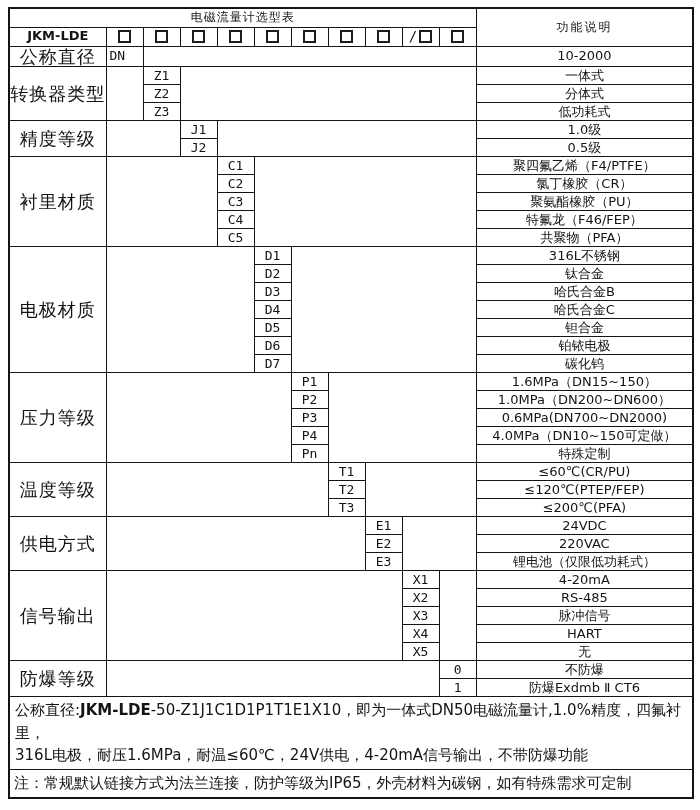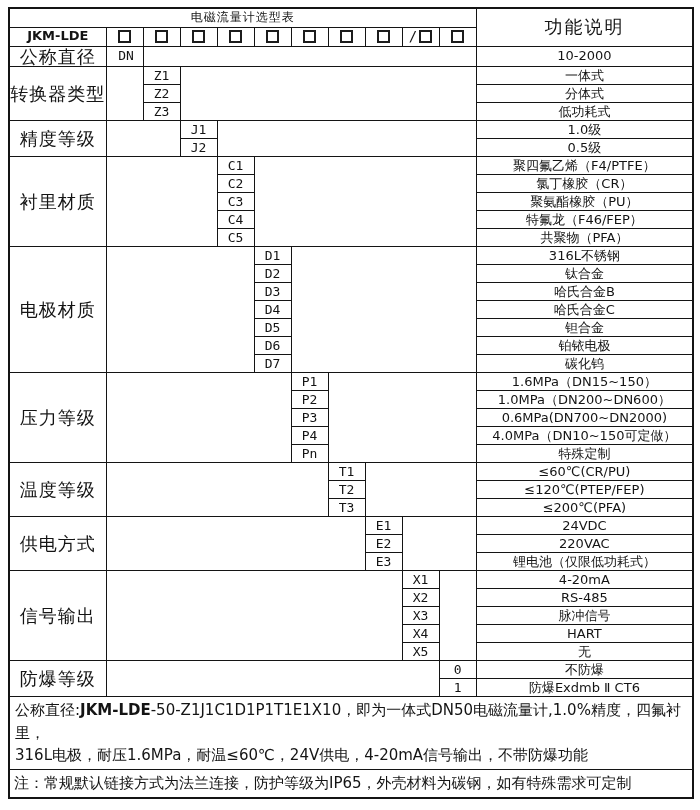--- a/index.html
+++ b/index.html
@@ -22,31 +22,31 @@
     padding: 0;
     height: 18px;
     text-align: center;
     vertical-align: middle;
     font-size: 13px;
     line-height: 1.1;
     overflow: hidden;
     white-space: nowrap;
   }
   td.title-cell { font-size: 12px; height: 19px; letter-spacing: 1px; margin-left: 48px; }
-  td.fn-header  { font-size: 18px; letter-spacing: 2px; }
+  td.fn-header  { font-size: 12px; letter-spacing: 2px; }
   td.model-cell {
     font-family: "DejaVu Sans", "Liberation Sans", sans-serif;
     font-weight: bold; font-size: 13px; height: 19px;
   }
   td.cat  { font-size: 18px; letter-spacing: 1px; }
   td.code {
     font-family: "DejaVu Sans Mono", monospace;
     font-size: 13px;
   }
-  td.code-left { text-align: center; padding-left: 3px; }
+  td.code-left { text-align: left; padding-left: 3px; }
   td.desc { font-size: 13px; }
   td.cb-cell { height: 19px; }
   .box {
     display: inline-block;
     width: 13px; height: 13px;
     border: 2px solid #1c1c1c;
     vertical-align: middle;
     background: #fff;
   }
   .slash {

